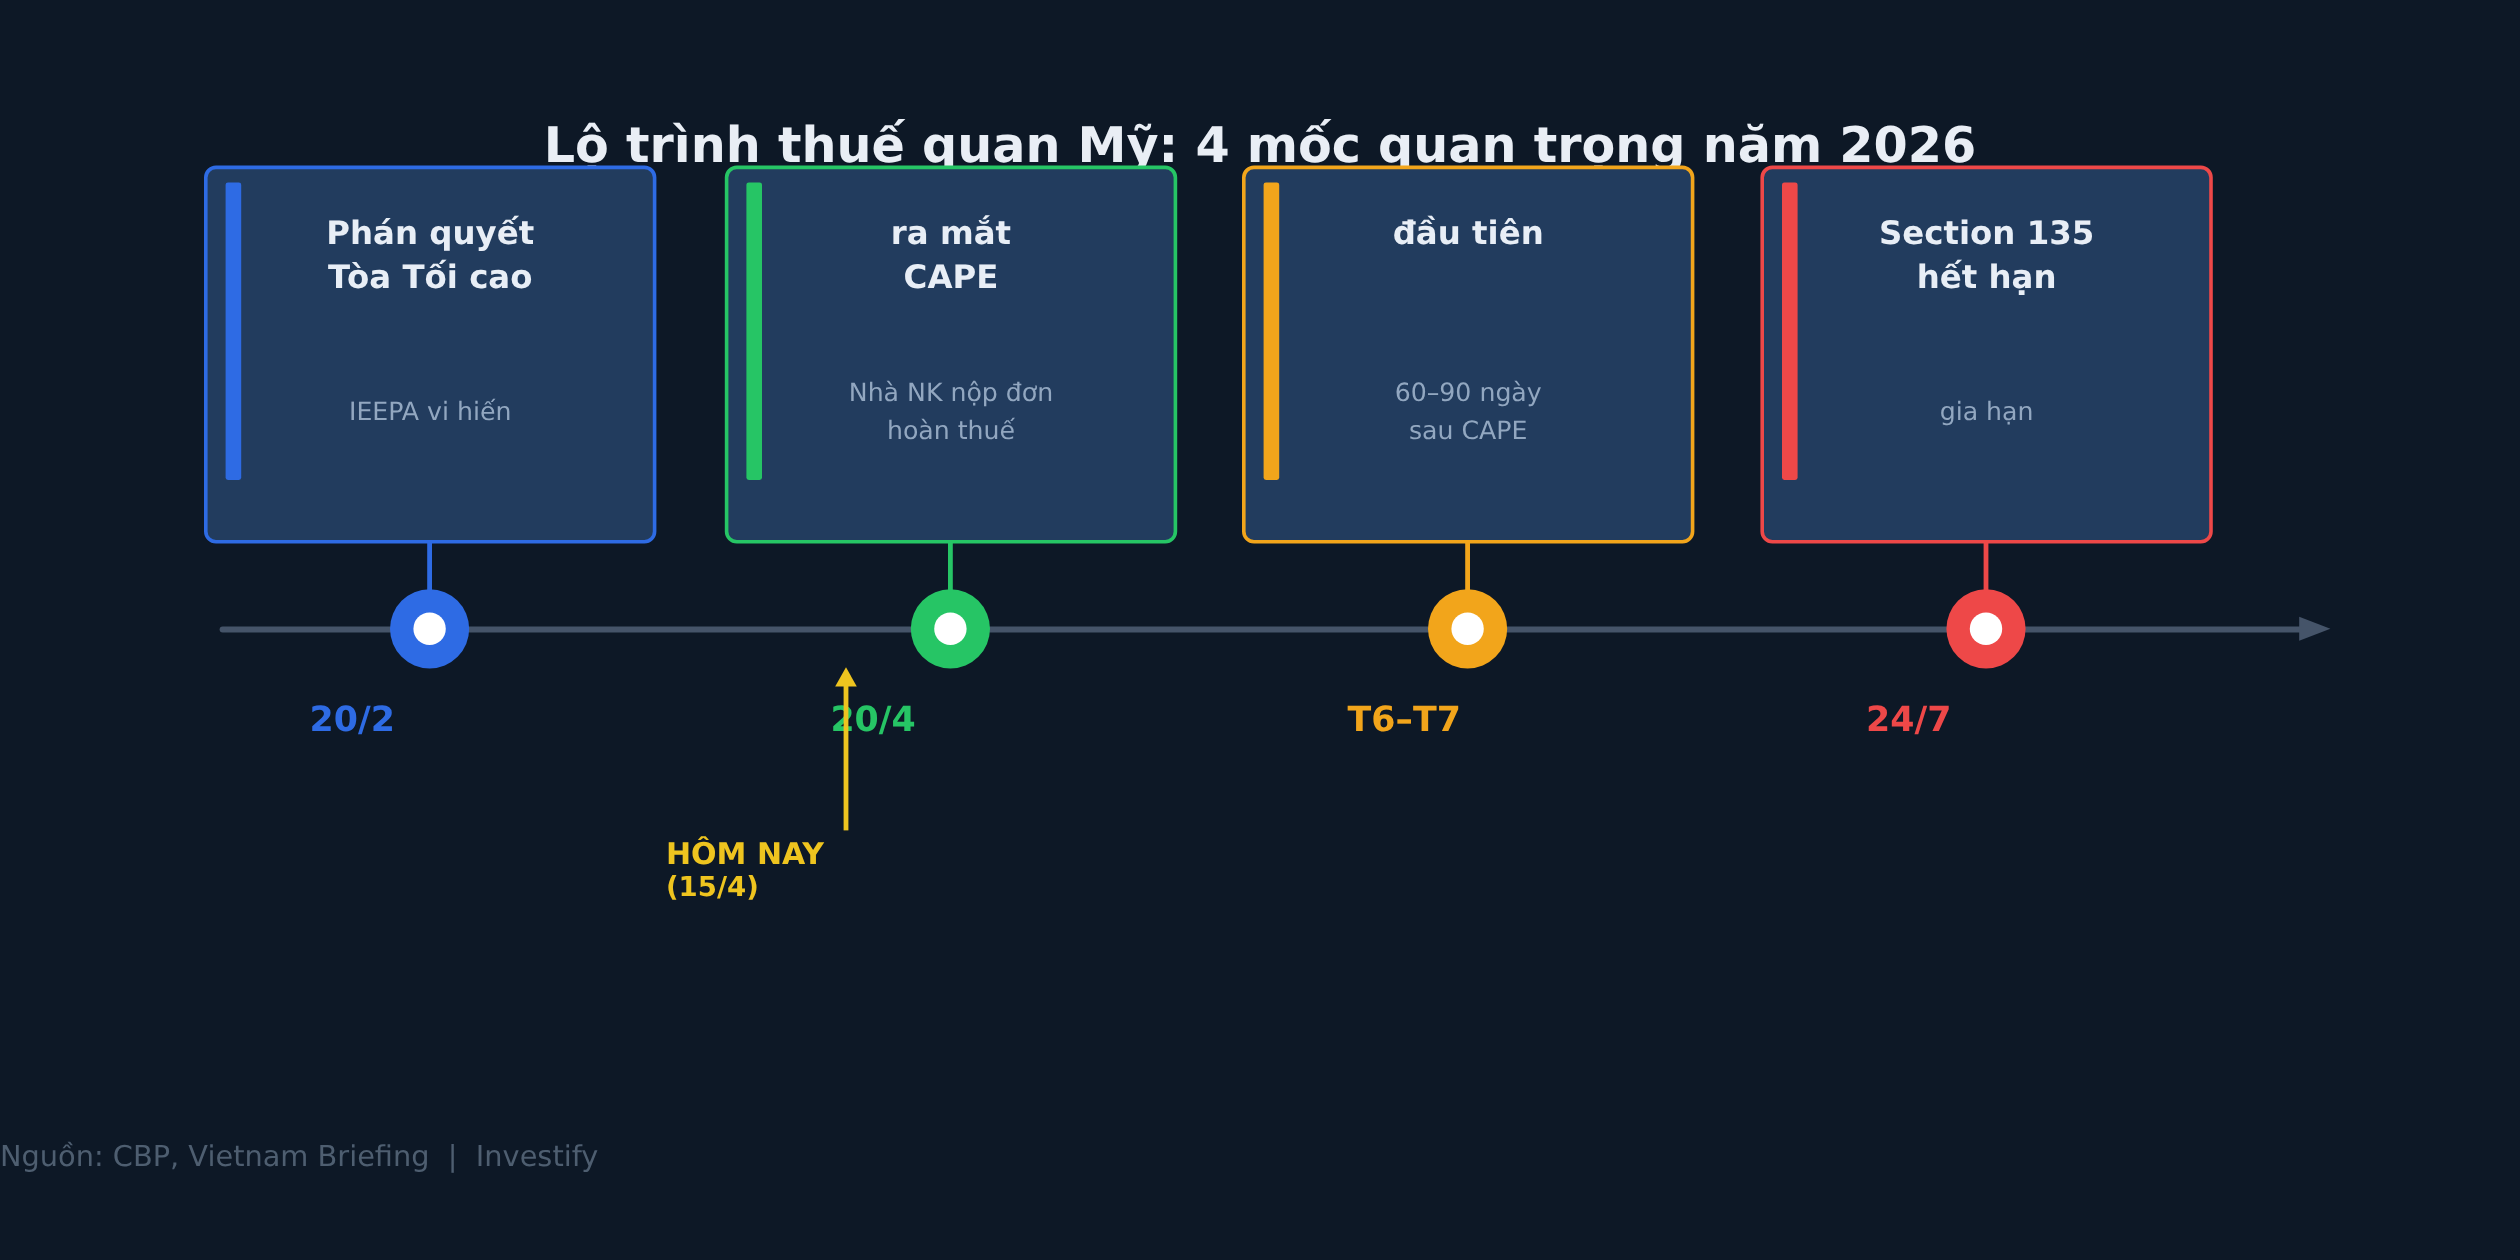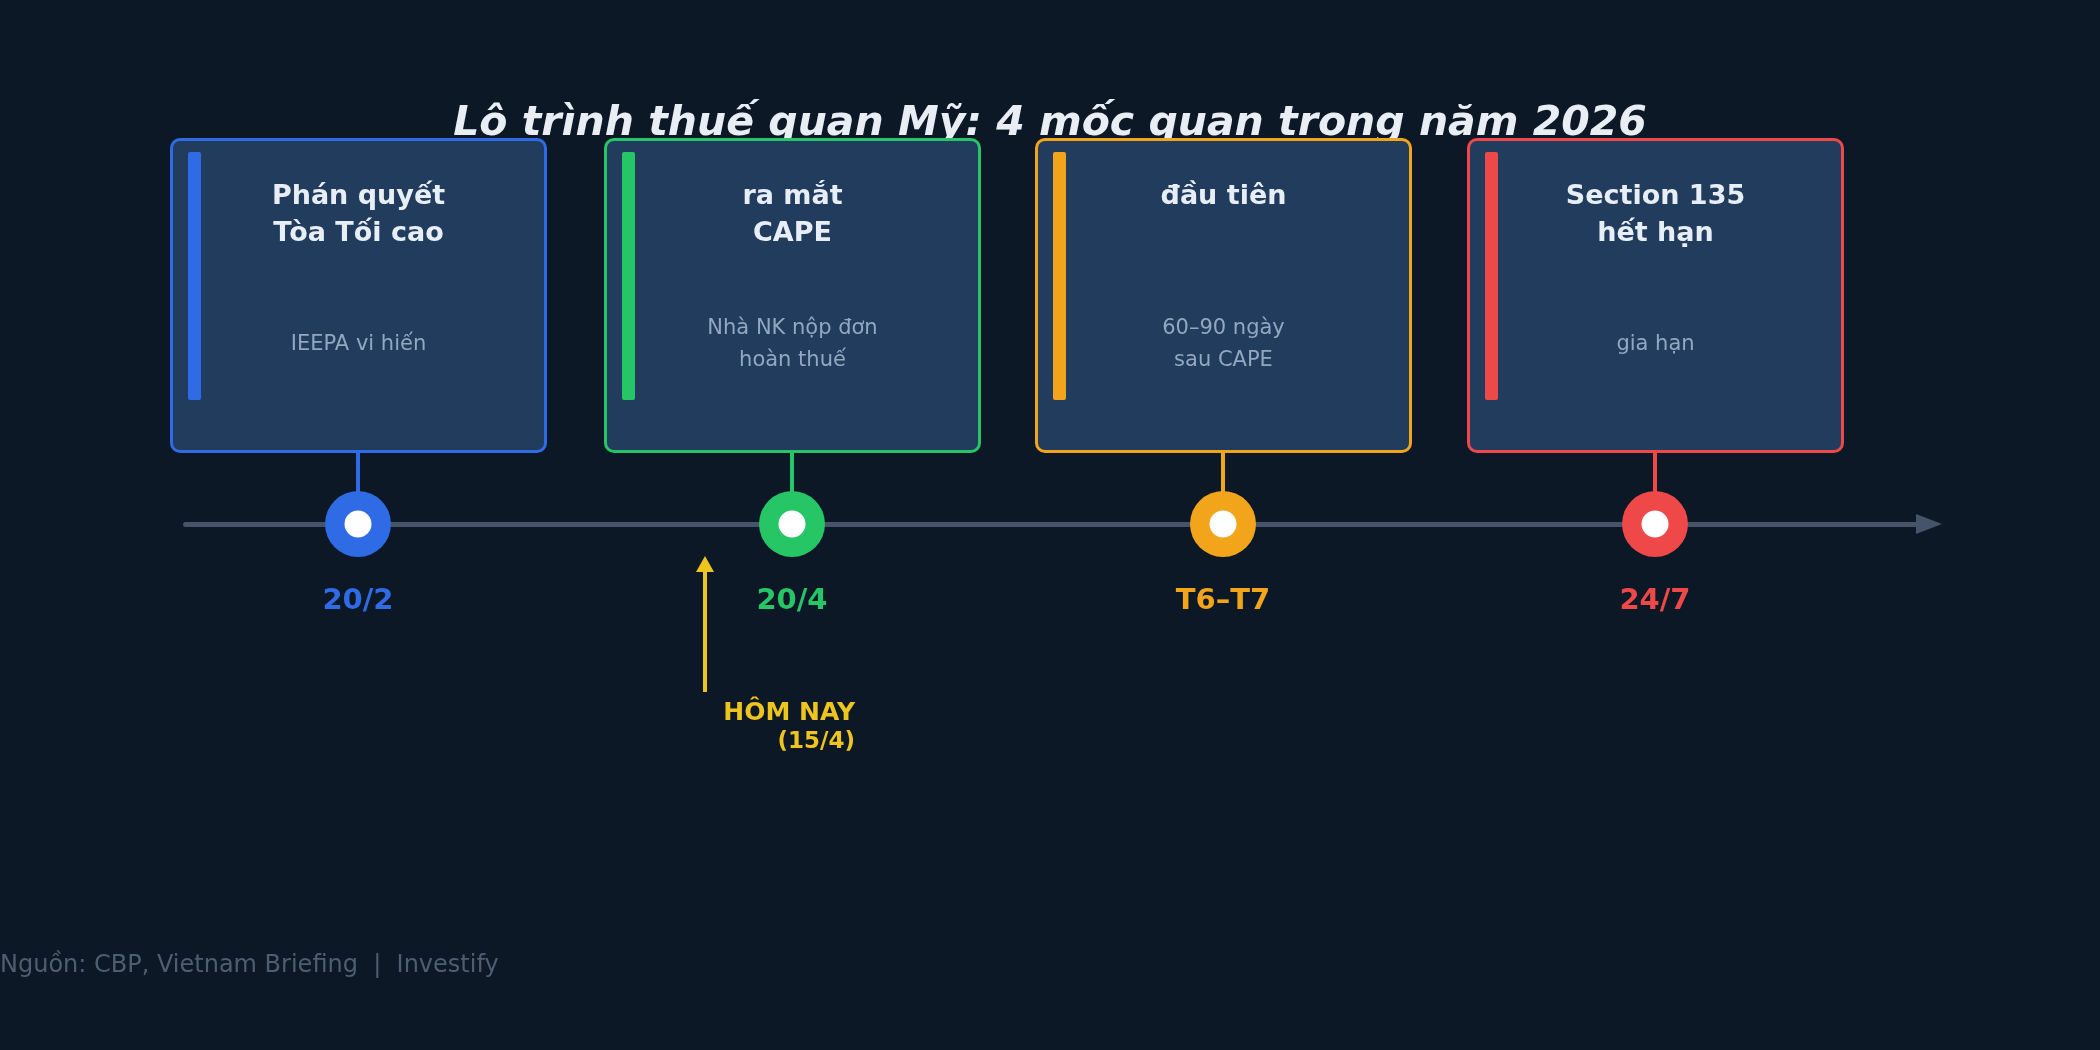--- a/index.html
+++ b/index.html
@@ -14,21 +14,20 @@
 
   .main-title {
     position: absolute;
     top: 99px; left: 0; right: 0;
     text-align: center;
     font-size: 41px;
     line-height: 44px;
     font-weight: bold;
     color: var(--title-text, #e9eef5);
     z-index: 1;
-    font-style: italic;
   }
 
   .card {
     position: absolute;
     top: 138px;
     width: 377px;
     height: 315px;
     box-sizing: border-box;
     background: var(--card-background, #223c5e);
     border: 3px solid var(--accent, #888);
@@ -105,21 +104,20 @@
     transform: translate(-50%, -50%);
     width: 27px; height: 27px;
     border-radius: 50%;
     background: #ffffff;
   }
 
   .date-label {
     position: absolute;
     top: 584px;
     width: 200px;
-    text-align: center;
     font-size: 29px;
     line-height: 30px;
     font-weight: bold;
     color: var(--accent, #888);
   }
 
   .today-arrow-head {
     position: absolute;
     left: 696px; top: 556px;
     width: 0; height: 0;
@@ -130,21 +128,21 @@
   .today-arrow-line {
     position: absolute;
     left: 703px; top: 570px;
     width: 4px; height: 122px;
     background: var(--accent, #eec41f);
   }
   .today-label {
     position: absolute;
     left: 555px; top: 697px;
     width: 300px;
-    text-align: right;
+    text-align: left;
     font-weight: bold;
     color: var(--accent, #eec41f);
   }
   .today-line1 { display: block; font-size: 25px; line-height: 29px; }
   .today-line2 { display: block; font-size: 23px; line-height: 29px; }
 
   .footer {
     position: absolute;
     top: 950px; left: 0; right: 0;
     font-size: 24px;

